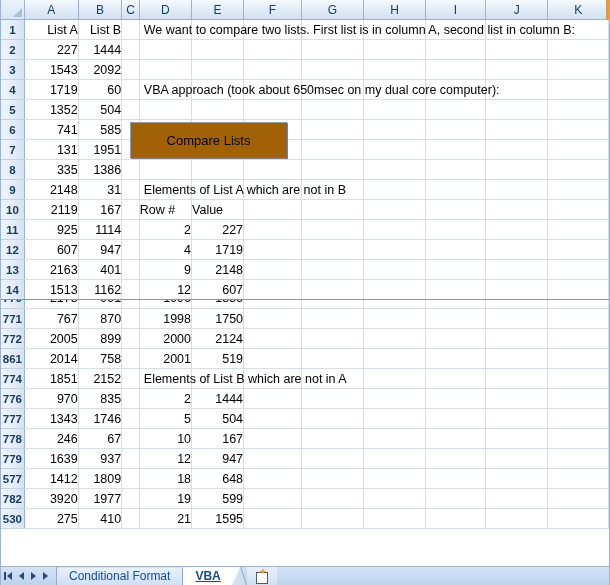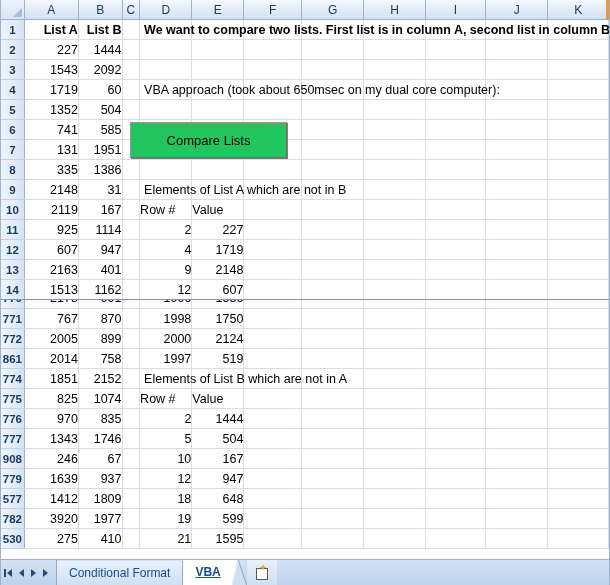--- a/index.html
+++ b/index.html
@@ -75,21 +75,21 @@
   
   .cell {
     border-right: 1px solid #d6dfe9;
     border-bottom: 1px solid #d6dfe9;
     height: 19px;
     vertical-align: middle;
     background: #ffffff;
   }
   .num { text-align: right; padding-right: 4px; }
   .txt { text-align: left;  padding-left: 4px;  }
-  .bold { font-weight: bold; }
+  .bold { font-weight: normal; }
   .spill {
     overflow: visible;
     position: relative;
   }
   .spill > span {
     position: absolute;
     left: 4px;
     top: 50%;
     transform: translateY(-50%);
     white-space: nowrap;
@@ -109,42 +109,42 @@
     line-height: 19px;
   }
 
   
   #compare-btn {
     position: absolute;
     left: 129px;
     top: 122px;
     width: 155px;
     height: 34px;
-    background: #22c55e;
+    background: #a16207;
     border: 1px solid #9a9a9a;
     border-right-color: #6e6e6e;
     border-bottom-color: #6e6e6e;
     box-shadow: 1px 1px 0 #808080;
     font-family: "Liberation Sans", sans-serif;
     font-size: 13px;
     color: #000;
     display: flex;
     align-items: center;
     justify-content: center;
     cursor: default;
     user-select: none;
   }
 
   
   #tabbar {
     position: absolute;
     left: 0;
     bottom: 0;
     width: 610px;
-    height: 26px;
+    height: 19px;
     background: linear-gradient(to bottom, #d4e2f4 0%, #bed3ec 100%);
     border-top: 1px solid #9cb2cd;
     display: flex;
     align-items: stretch;
     box-sizing: border-box;
   }
   #tab-nav {
     display: flex;
     align-items: center;
     gap: 7px;
@@ -524,21 +524,21 @@
           <td class="cell num"></td>
           <td class="cell num"></td>
           <td class="cell num"></td>
           <td class="cell num"></td>
         </tr>
         <tr>
           <th class="rowhdr">861</th>
           <td class="cell num">2014</td>
           <td class="cell num">758</td>
           <td class="cell num"></td>
-          <td class="cell num">1997</td>
+          <td class="cell num">2001</td>
           <td class="cell num">519</td>
           <td class="cell num"></td>
           <td class="cell num"></td>
           <td class="cell num"></td>
           <td class="cell num"></td>
           <td class="cell num"></td>
           <td class="cell num"></td>
         </tr>
         <tr>
           <th class="rowhdr">774</th>
@@ -550,34 +550,20 @@
           </td>
           <td class="cell num"></td>
           <td class="cell num"></td>
           <td class="cell num"></td>
           <td class="cell num"></td>
           <td class="cell num"></td>
           <td class="cell num"></td>
           <td class="cell num"></td>
         </tr>
         <tr>
-          <th class="rowhdr">775</th>
-          <td class="cell num">825</td>
-          <td class="cell num">1074</td>
-          <td class="cell num"></td>
-          <td class="cell txt">Row #</td>
-          <td class="cell txt">Value</td>
-          <td class="cell num"></td>
-          <td class="cell num"></td>
-          <td class="cell num"></td>
-          <td class="cell num"></td>
-          <td class="cell num"></td>
-          <td class="cell num"></td>
-        </tr>
-        <tr>
           <th class="rowhdr">776</th>
           <td class="cell num">970</td>
           <td class="cell num">835</td>
           <td class="cell num"></td>
           <td class="cell num">2</td>
           <td class="cell num">1444</td>
           <td class="cell num"></td>
           <td class="cell num"></td>
           <td class="cell num"></td>
           <td class="cell num"></td>
@@ -592,21 +578,21 @@
           <td class="cell num">5</td>
           <td class="cell num">504</td>
           <td class="cell num"></td>
           <td class="cell num"></td>
           <td class="cell num"></td>
           <td class="cell num"></td>
           <td class="cell num"></td>
           <td class="cell num"></td>
         </tr>
         <tr>
-          <th class="rowhdr">908</th>
+          <th class="rowhdr">778</th>
           <td class="cell num">246</td>
           <td class="cell num">67</td>
           <td class="cell num"></td>
           <td class="cell num">10</td>
           <td class="cell num">167</td>
           <td class="cell num"></td>
           <td class="cell num"></td>
           <td class="cell num"></td>
           <td class="cell num"></td>
           <td class="cell num"></td>

